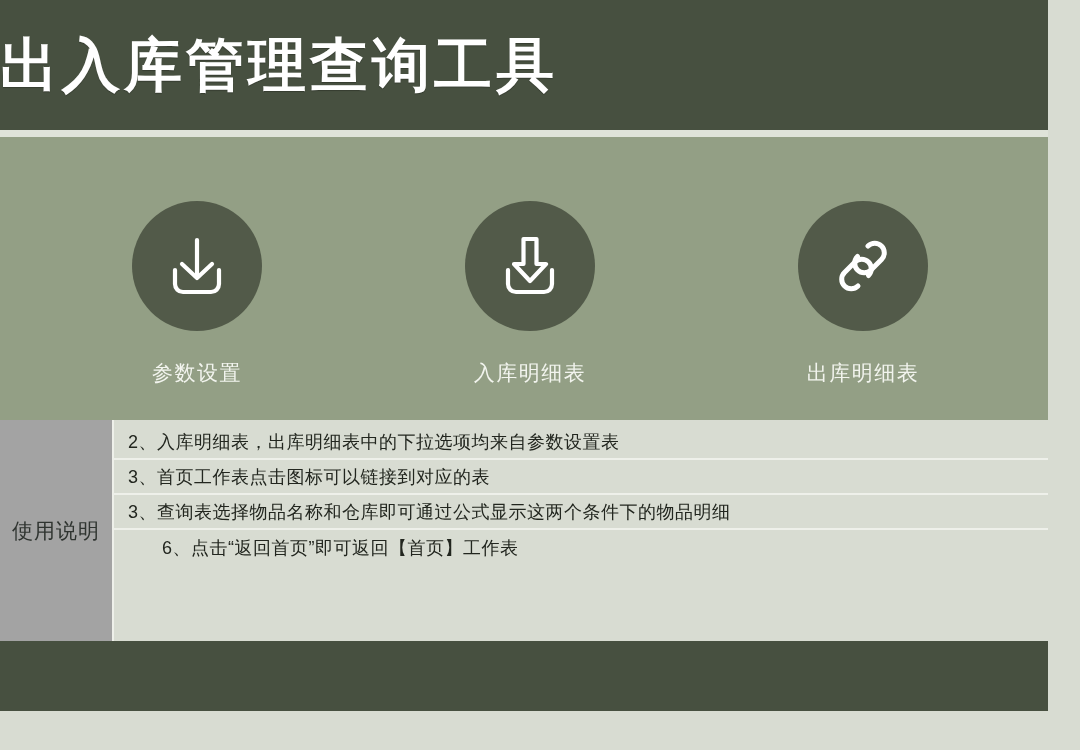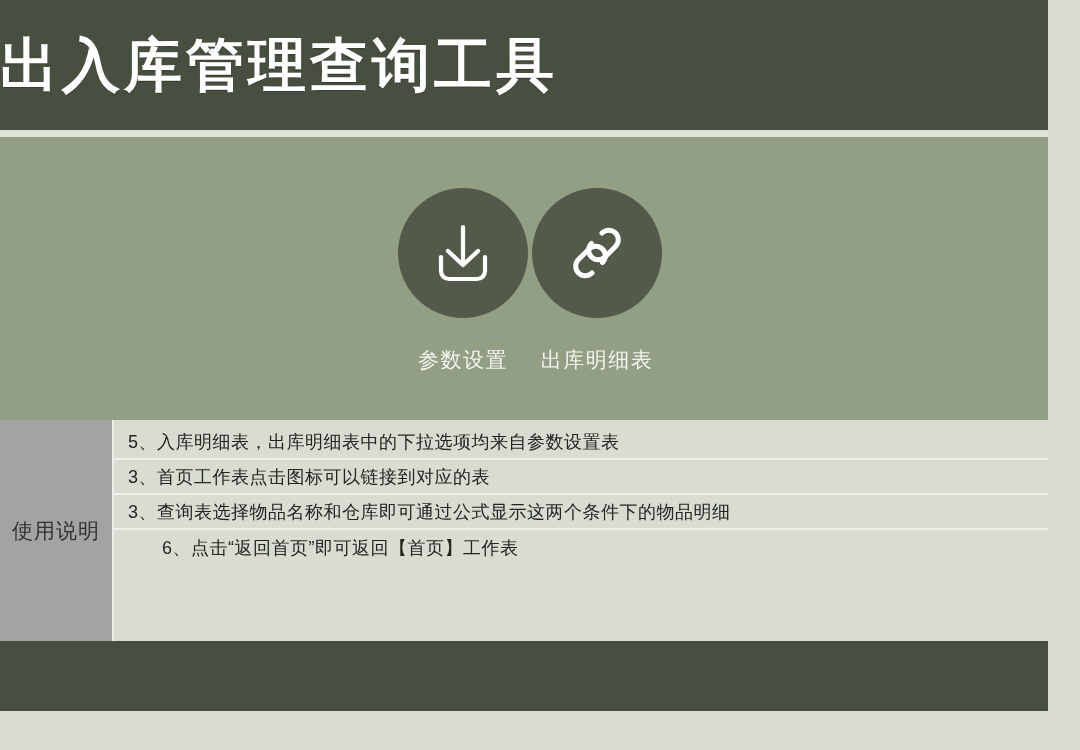--- a/index.html
+++ b/index.html
@@ -56,24 +56,24 @@
     position: absolute;
     left: 0;
     top: 137px;
     width: 1048px;
     height: 283px;
     background: #939f85;
   }
   .icon-row {
     position: absolute;
     left: 130px;
-    top: 51px;
+    top: 64px;
     width: 800px;
     display: flex;
-    justify-content: center;
+    justify-content: space-between;
   }
   .icon-item {
     width: 134px;
     display: flex;
     flex-direction: column;
     align-items: center;
     cursor: pointer;
   }
   .icon-circle {
     width: 130px;
@@ -190,20 +190,29 @@
         <div class="icon-circle">
           <svg width="72" height="72" viewBox="0 0 72 72" fill="none" stroke="#ffffff" stroke-width="4.2" stroke-linecap="round" stroke-linejoin="round">
             <path d="M36 10 L36 47"></path>
             <path d="M21 34 L36 48 L51 34"></path>
             <path d="M14 40 L14 54 a8 8 0 0 0 8 8 L50 62 a8 8 0 0 0 8 -8 L58 40"></path>
           </svg>
         </div>
         <div class="icon-label">参数设置</div>
       </div>
 
+      <div class="icon-item">
+        <div class="icon-circle">
+          <svg width="72" height="72" viewBox="0 0 72 72" fill="none" stroke="#ffffff" stroke-width="4.2" stroke-linecap="round" stroke-linejoin="round">
+            <path d="M29.5 9 L29.5 34 L20 34 L36 51 L52 34 L42.5 34 L42.5 9 Z"></path>
+            <path d="M14 40 L14 54 a8 8 0 0 0 8 8 L50 62 a8 8 0 0 0 8 -8 L58 40"></path>
+          </svg>
+        </div>
+        <div class="icon-label">入库明细表</div>
+      </div>
 
       <div class="icon-item">
         <div class="icon-circle">
           <svg width="72" height="72" viewBox="0 0 72 72" fill="none" stroke="#ffffff" stroke-width="5" stroke-linecap="round" stroke-linejoin="round">
             <path d="M41 16 a9.5 9.5 0 0 1 13.5 13.5 L44 40 a9.5 9.5 0 0 1 -13.5 -13.5"></path>
             <path d="M31 56 a9.5 9.5 0 0 1 -13.5 -13.5 L28 32 a9.5 9.5 0 0 1 13.5 13.5"></path>
           </svg>
         </div>
         <div class="icon-label">出库明细表</div>
       </div>
@@ -211,21 +220,21 @@
 
 
     </div>
   </div>
 
   <div class="instructions">
     <div class="instr-label-cell">
       <span class="txt">使用说明</span>
     </div>
     <div class="instr-rows">
-      <div class="instr-row">5、入库明细表，出库明细表中的下拉选项均来自参数设置表</div>
+      <div class="instr-row">2、入库明细表，出库明细表中的下拉选项均来自参数设置表</div>
       <div class="instr-row">3、首页工作表点击图标可以链接到对应的表</div>
       <div class="instr-row">3、查询表选择物品名称和仓库即可通过公式显示这两个条件下的物品明细</div>
       <div class="instr-row">6、点击“返回首页”即可返回【首页】工作表</div>
     </div>
   </div>
 
   <div class="footer-bar"></div>
   <div class="bottom-margin"></div>
   <div class="right-margin"></div>
 

